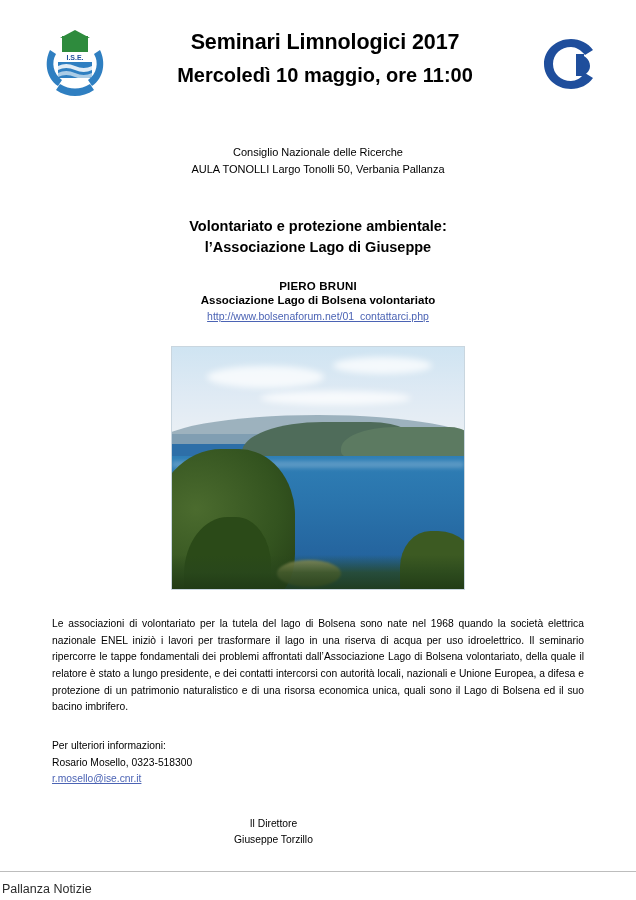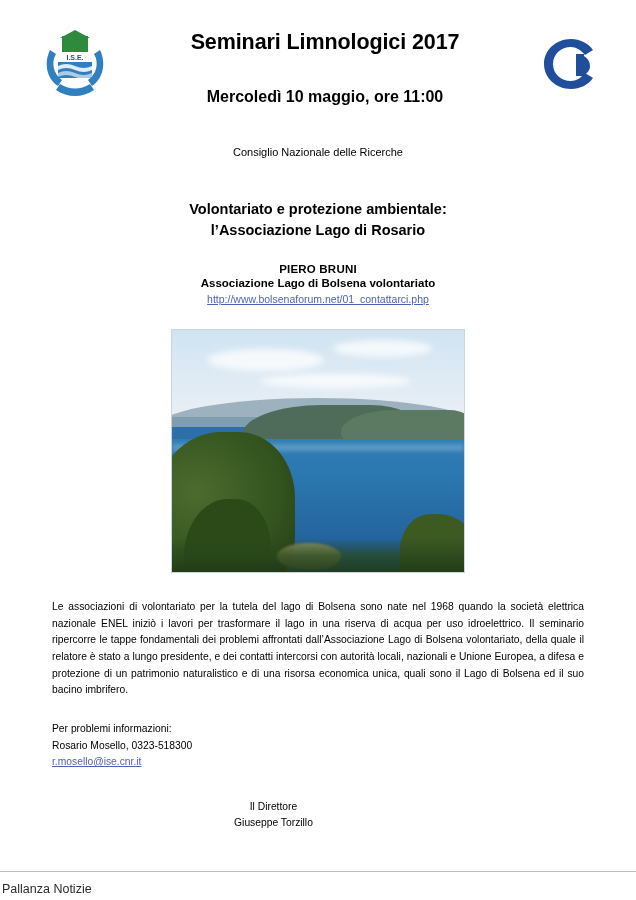--- a/index.html
+++ b/index.html
@@ -48,22 +48,22 @@
     top: 30px;
     text-align: center;
   }
   .main-title {
     font-size: 21.5px;
     font-weight: bold;
     letter-spacing: -0.1px;
     line-height: 1.2;
   }
   .date-line {
-    margin-top: 32px;
-    font-size: 16px;
+    margin-top: 8px;
+    font-size: 20px;
     font-weight: bold;
   }
 
   
   .institution {
     margin-top: 14px;
     text-align: center;
     font-size: 11px;
     line-height: 1.55;
   }
@@ -288,25 +288,26 @@
     </div>
 
     <div class="title-block">
       <div class="main-title">Seminari Limnologici 2017</div>
       <div class="date-line">Mercoledì 10 maggio, ore 11:00</div>
     </div>
   </div>
 
   <div class="institution">
     <div>Consiglio Nazionale delle Ricerche</div>
+    <div>AULA TONOLLI Largo Tonolli 50, Verbania Pallanza</div>
   </div>
 
   <div class="seminar-title">
     <div>Volontariato e protezione ambientale:</div>
-    <div>l’Associazione Lago di Rosario</div>
+    <div>l’Associazione Lago di Giuseppe</div>
   </div>
 
   <div class="speaker">
     <div class="speaker-name">PIERO BRUNI</div>
     <div class="speaker-affil">Associazione Lago di Bolsena volontariato</div>
     <div class="speaker-link">http://www.bolsenaforum.net/01_contattarci.php</div>
   </div>
 
   <div class="photo-wrap">
     <div class="photo">
@@ -323,21 +324,21 @@
       <div class="ph-veg-left2"></div>
       <div class="ph-bush-tan"></div>
       <div class="ph-veg-right"></div>
       <div class="ph-veg-bottom"></div>
     </div>
   </div>
 
   <div class="abstract">Le associazioni di volontariato per la tutela del lago di Bolsena sono nate nel 1968 quando la società elettrica nazionale ENEL iniziò i lavori per trasformare il lago in una riserva di acqua per uso idroelettrico. Il seminario ripercorre le tappe fondamentali dei problemi affrontati dall’Associazione Lago di Bolsena volontariato, della quale il relatore è stato a lungo presidente, e dei contatti intercorsi con autorità locali, nazionali e Unione Europea, a difesa e protezione di un patrimonio naturalistico e di una risorsa economica unica, quali sono il Lago di Bolsena ed il suo bacino imbrifero.</div>
 
   <div class="contacts">
-    <div>Per problemi informazioni:</div>
+    <div>Per ulteriori informazioni:</div>
     <div>Rosario Mosello, 0323-518300</div>
     <div class="contact-mail">r.mosello@ise.cnr.it</div>
   </div>
 
   <div class="signature">
     <div class="sig-inner">
       <div>Il Direttore</div>
       <div>Giuseppe Torzillo</div>
     </div>
   </div>

